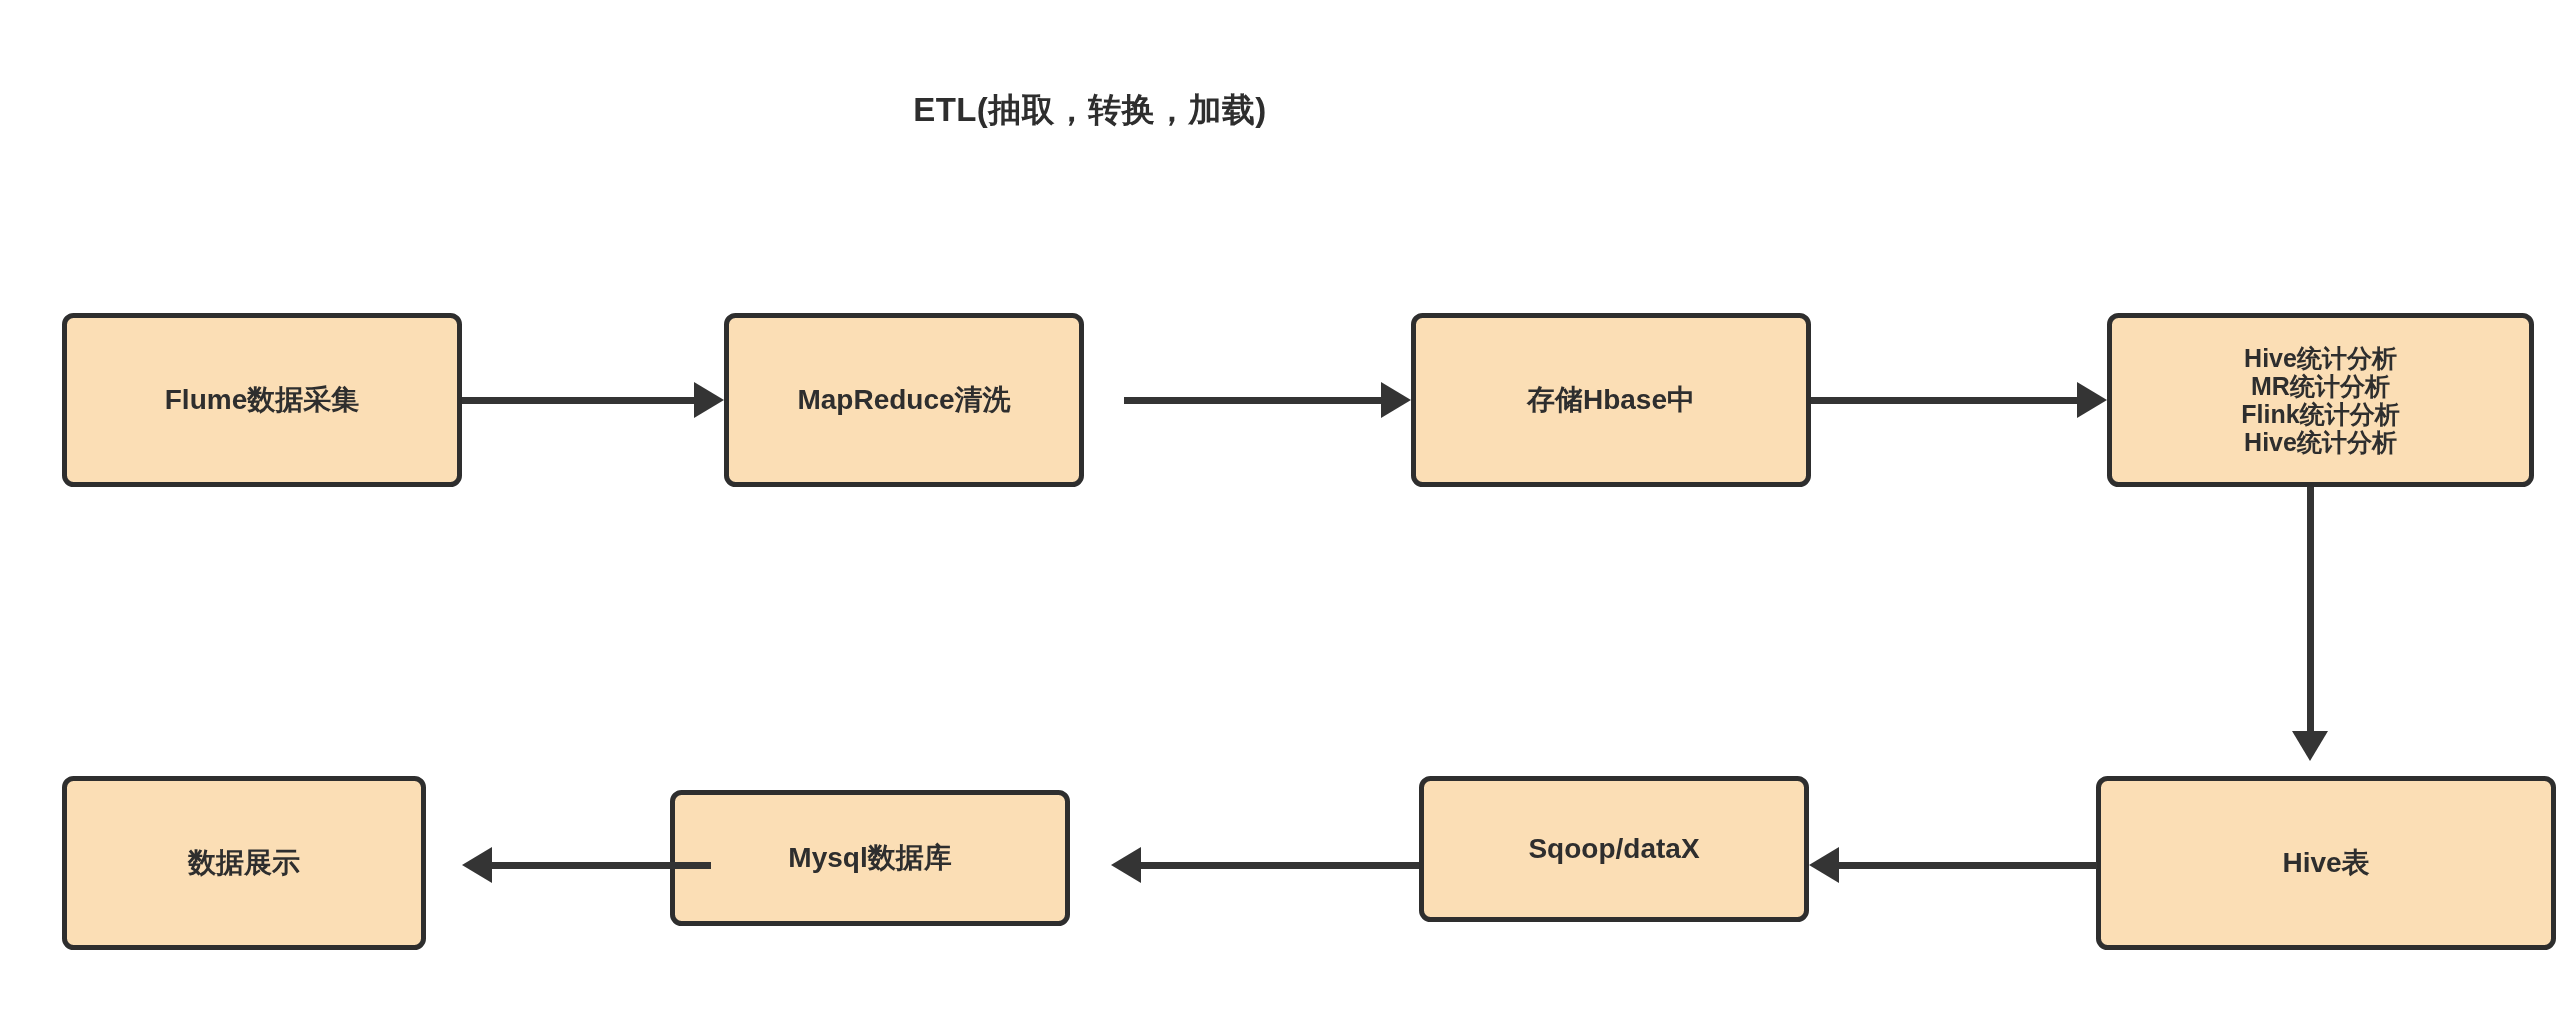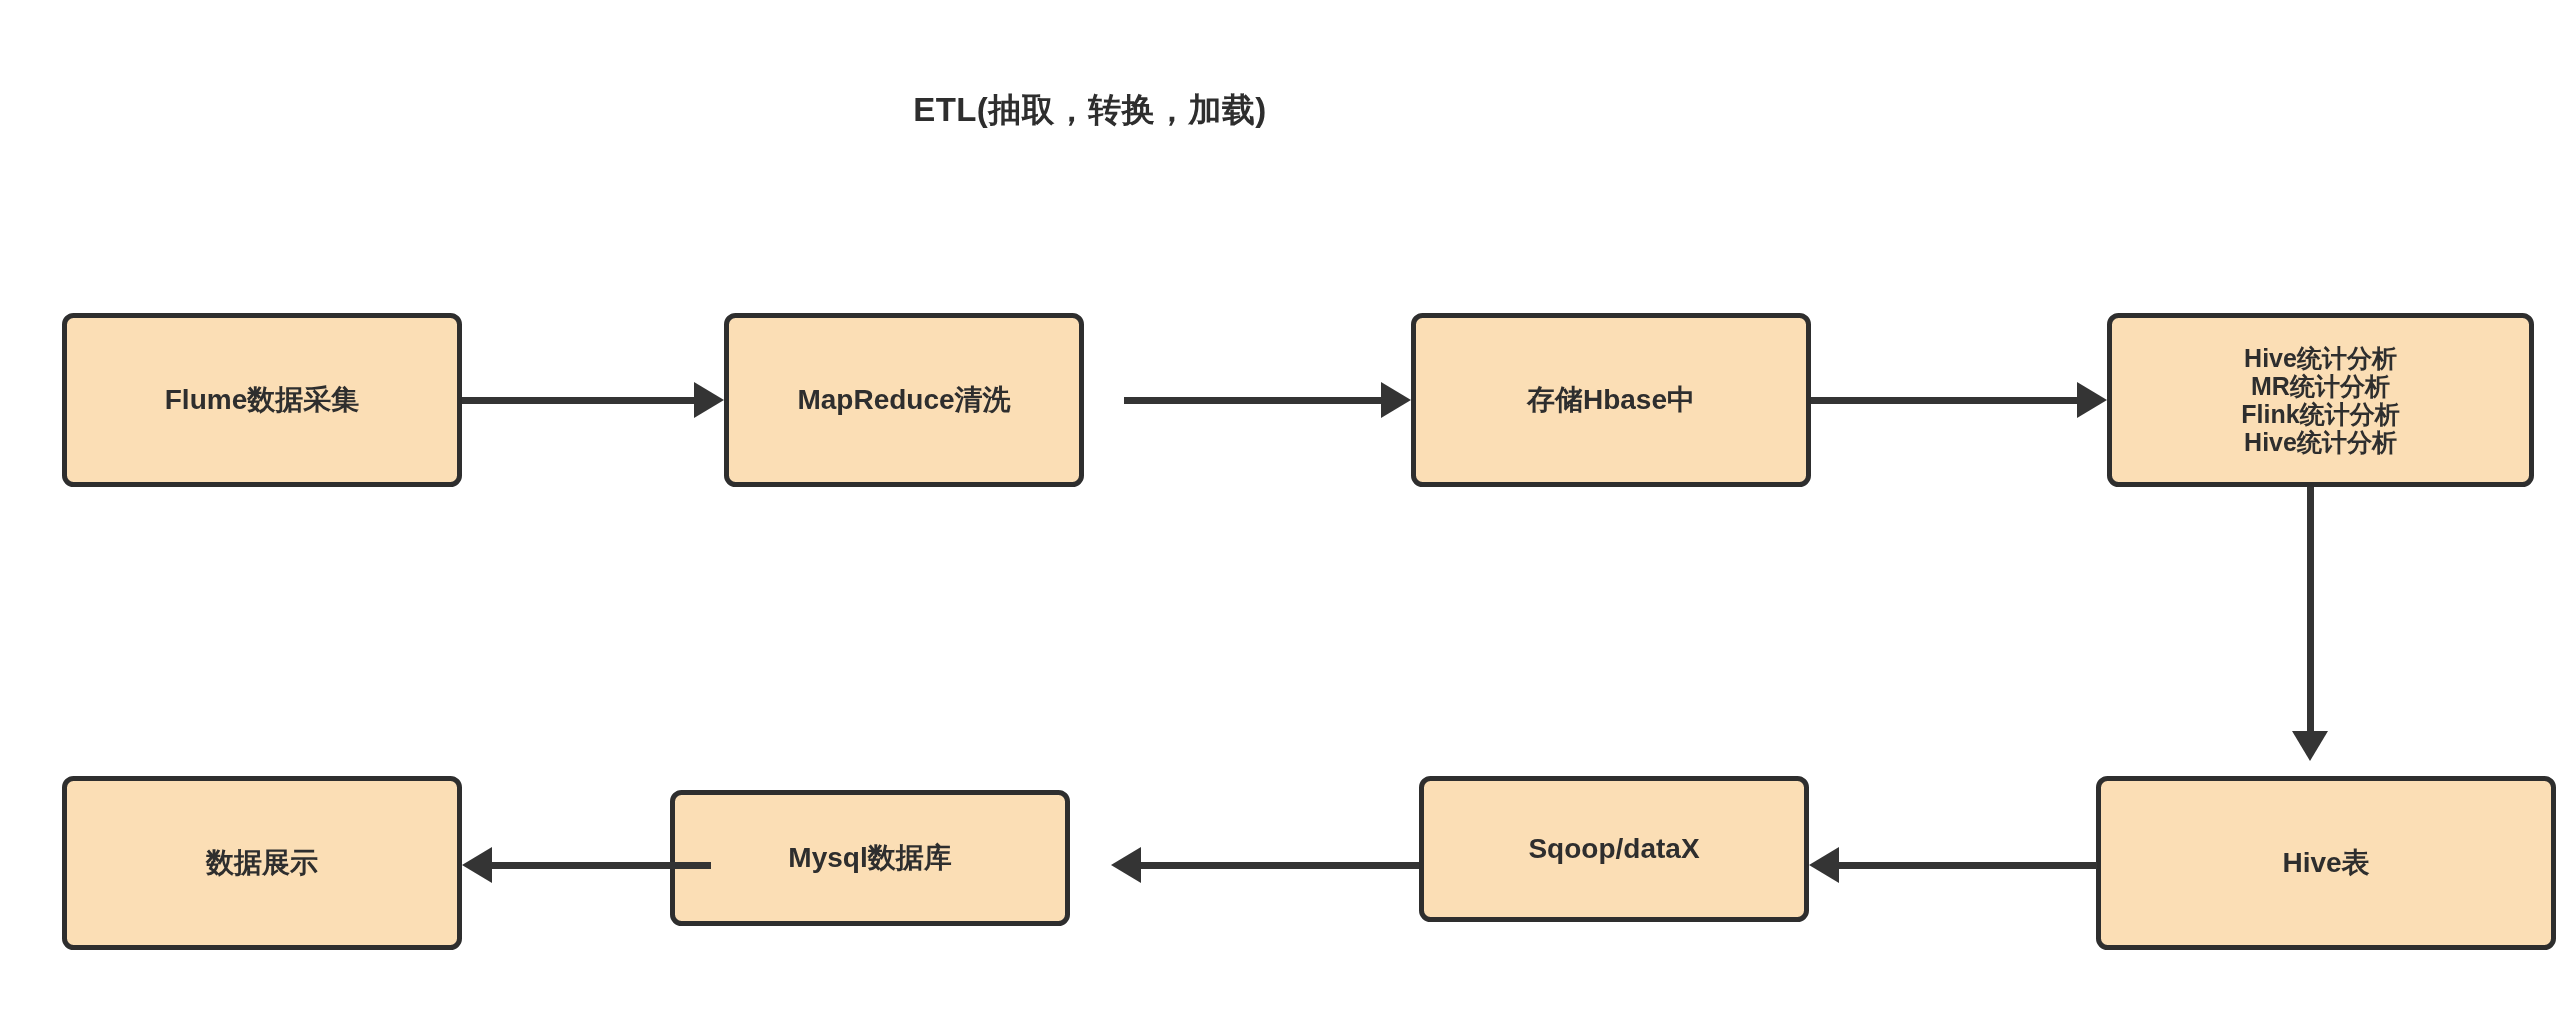--- a/index.html
+++ b/index.html
@@ -53,21 +53,21 @@
     display: block;
     white-space: nowrap;
   }
   
   #node-flume      { left: 62px;   top: 313px;  width: 400px;  height: 174px; }
   #node-mapreduce  { left: 724px;  top: 313px;  width: 360px;  height: 174px; }
   #node-hbase      { left: 1411px; top: 313px;  width: 400px;  height: 174px; }
   #node-analysis   { left: 2107px; top: 313px;  width: 427px;  height: 174px;
                      font-size: 25px; }
   
-  #node-display    { left: 62px;   top: 776px;  width: 400px;  height: 174px; }
+  #node-display    { left: 62px;   top: 776px;  width: 364px;  height: 174px; }
   #node-mysql      { left: 670px;  top: 790px;  width: 400px;  height: 136px; }
   #node-sqoop      { left: 1419px; top: 776px;  width: 390px;  height: 146px; }
   #node-hivetable  { left: 2096px; top: 776px;  width: 460px;  height: 174px; }
 
   
   .conn {
     position: absolute;
     background: #343434;
   }
   .conn.h { height: 7.4px; }

